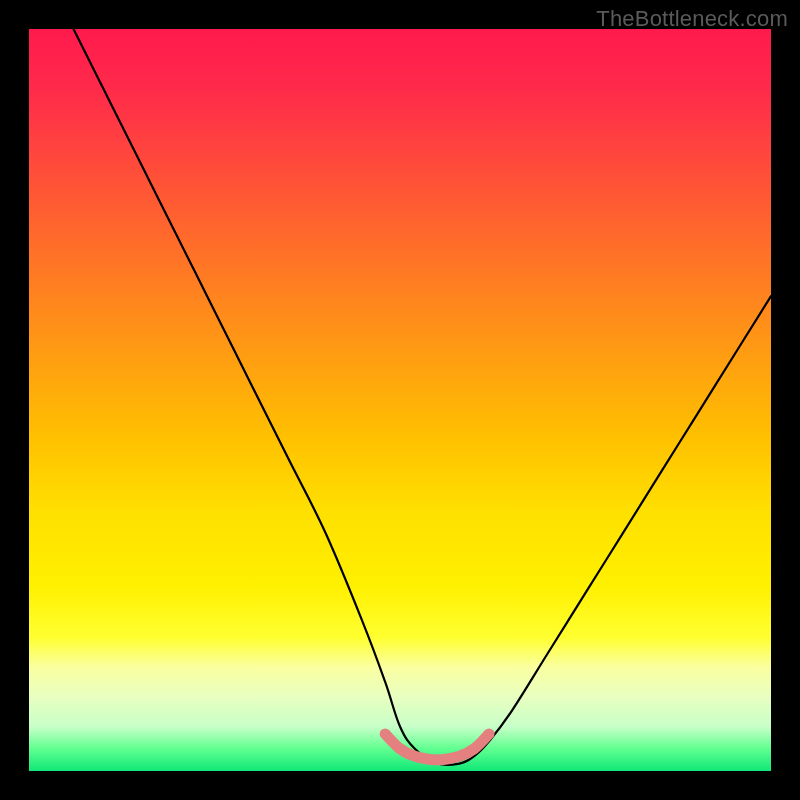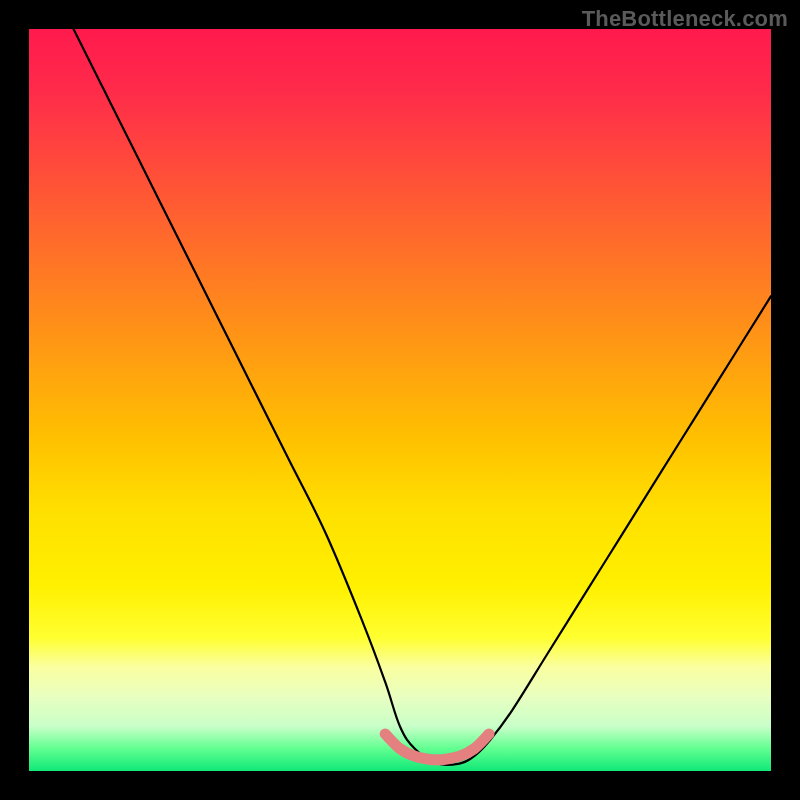--- a/index.html
+++ b/index.html
@@ -32,21 +32,21 @@
       #c8ffc8 94%,
       #60ff90 97%,
       #10e878 100%);
   }
   .watermark {
     position: absolute;
     top: 6px;
     right: 12px;
     font-family: Arial, Helvetica, sans-serif;
     font-size: 22px;
-    font-weight: 700;
+    font-weight: 400;
     color: #5a5a5a;
     letter-spacing: 0.2px;
   }
   svg.curves {
     position: absolute;
     left: 0; top: 0;
     width: 742px;
     height: 742px;
   }
   .curve-black {

